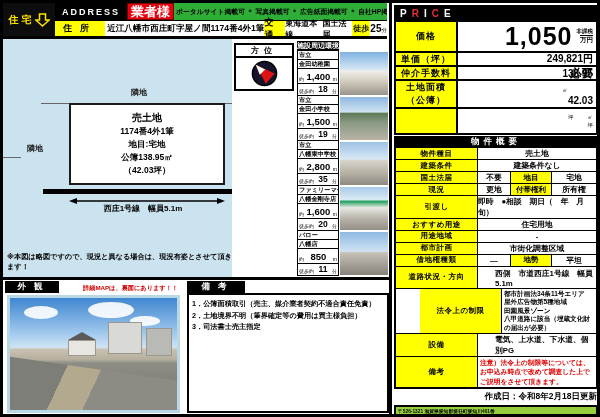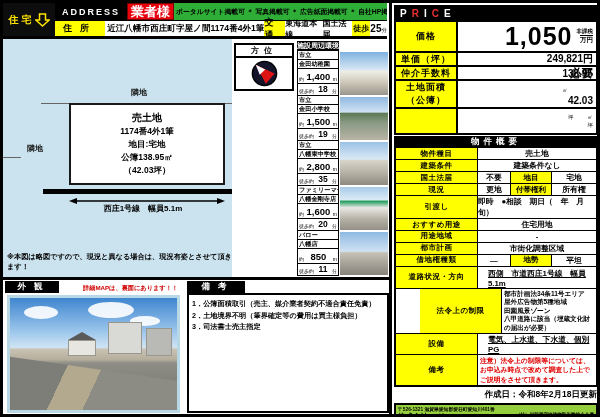--- a/index.html
+++ b/index.html
@@ -115,21 +115,21 @@
            display:flex; align-items:center; justify-content:center; border:2px solid #000; }
   .ovt { border:2px solid #000; border-top:none; }
   .o-row { display:flex; border-bottom:1px solid #000; min-height:11.5px; align-items:stretch; font-size:7.8px; }
   .o-row:last-child { border-bottom:none; }
   .o-lbl { width:82px; background:#ffff00; font-weight:bold; border-right:1px solid #000; display:flex; align-items:center;
            justify-content:center; text-align:center; font-size:7.5px; letter-spacing:.5px; }
   .o-val { flex:1; display:flex; align-items:center; justify-content:center; font-weight:bold; }
   .o-mid { width:42px; background:#ffff00; font-weight:bold; border-left:1px solid #000; border-right:1px solid #000;
            display:flex; align-items:center; justify-content:center; font-size:7.5px; }
   .o-val2 { width:44px; display:flex; align-items:center; justify-content:center; font-weight:bold; }
-  .o-left { justify-content:flex-start; padding-left:10px;text-decoration:underline; }
+  .o-left { justify-content:flex-start; padding-left:17px; }
   .law { flex-direction:column; align-items:flex-start; justify-content:center; font-size:6.6px; line-height:1.3;
          font-weight:bold; padding:1px 2px; }
   .biko-val { color:#e00000; font-size:6.8px; font-weight:bold; line-height:1.35; align-items:flex-start; padding:1px 2px; text-align:left; justify-content:flex-start; }
   .rh-road { min-height:22px; } .rh-law { min-height:38px;padding-left:24px; } .rh-biko { min-height:30px; }
 
   .created { text-align:right; font-size:8.5px; font-weight:bold; margin:2px 1px; }
 
   .company { background:#96cf3e; border:2px solid #000; padding:1px 2px; height:54px; }
   .c-top { display:flex; justify-content:space-between; }
   .c-left { width:56%; }

